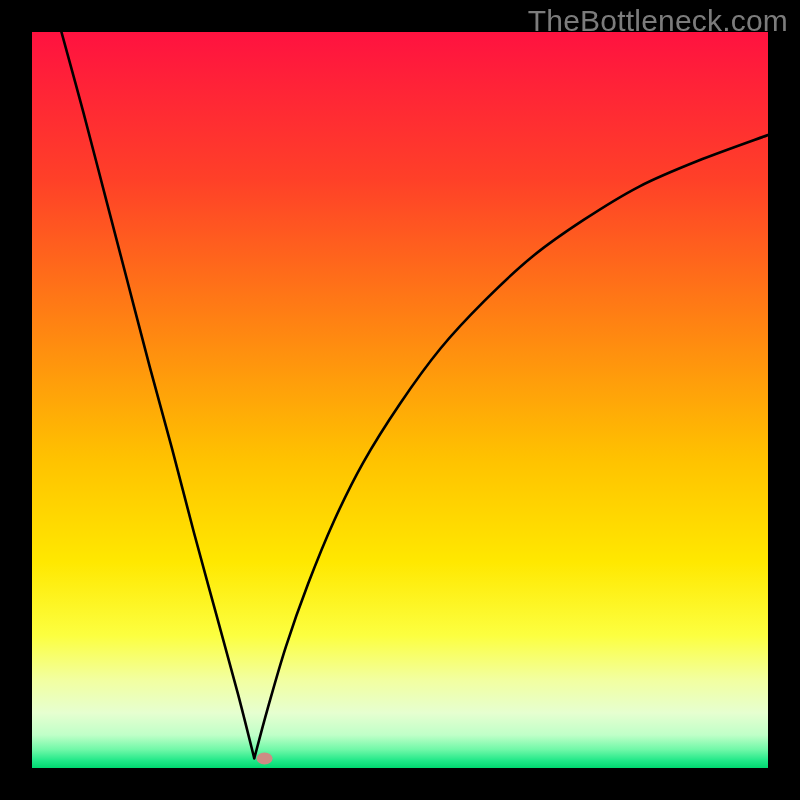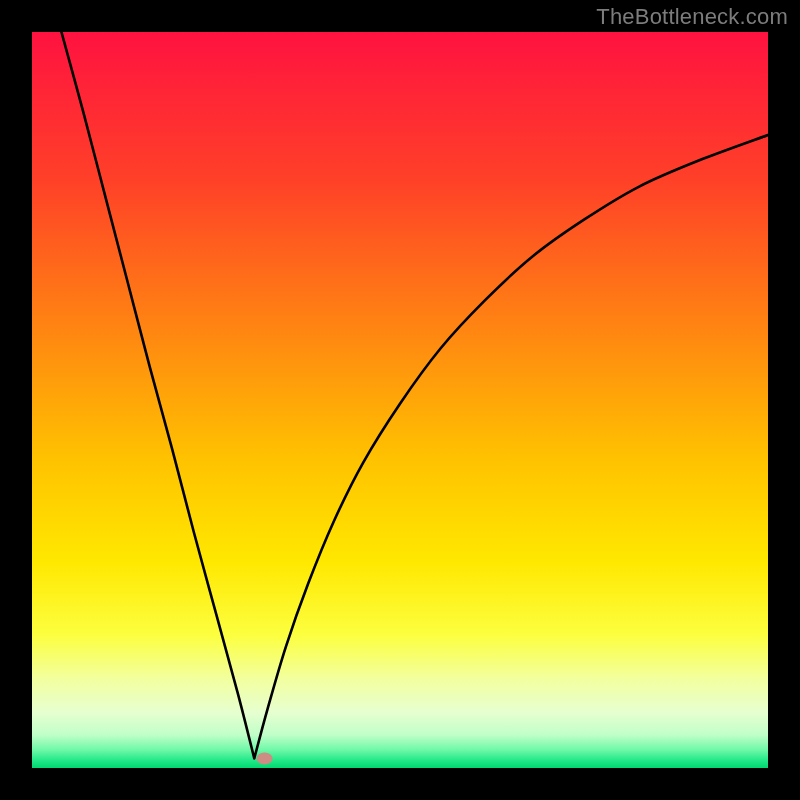--- a/index.html
+++ b/index.html
@@ -37,21 +37,21 @@
     left: 0;
     top: 0;
     width: 100%;
     height: 100%;
   }
   .watermark {
     position: absolute;
     top: 4px;
     right: 12px;
     font-family: Arial, Helvetica, sans-serif;
-    font-size: 22px;
+    font-size: 30px;
     color: #7c7c7c;
     letter-spacing: 0.2px;
   }
 </style>
 </head>
 <body>
 
 <div class="frame">
   <div class="plot">
     <svg class="gradient-bg" viewBox="0 0 736 736" preserveAspectRatio="none">

